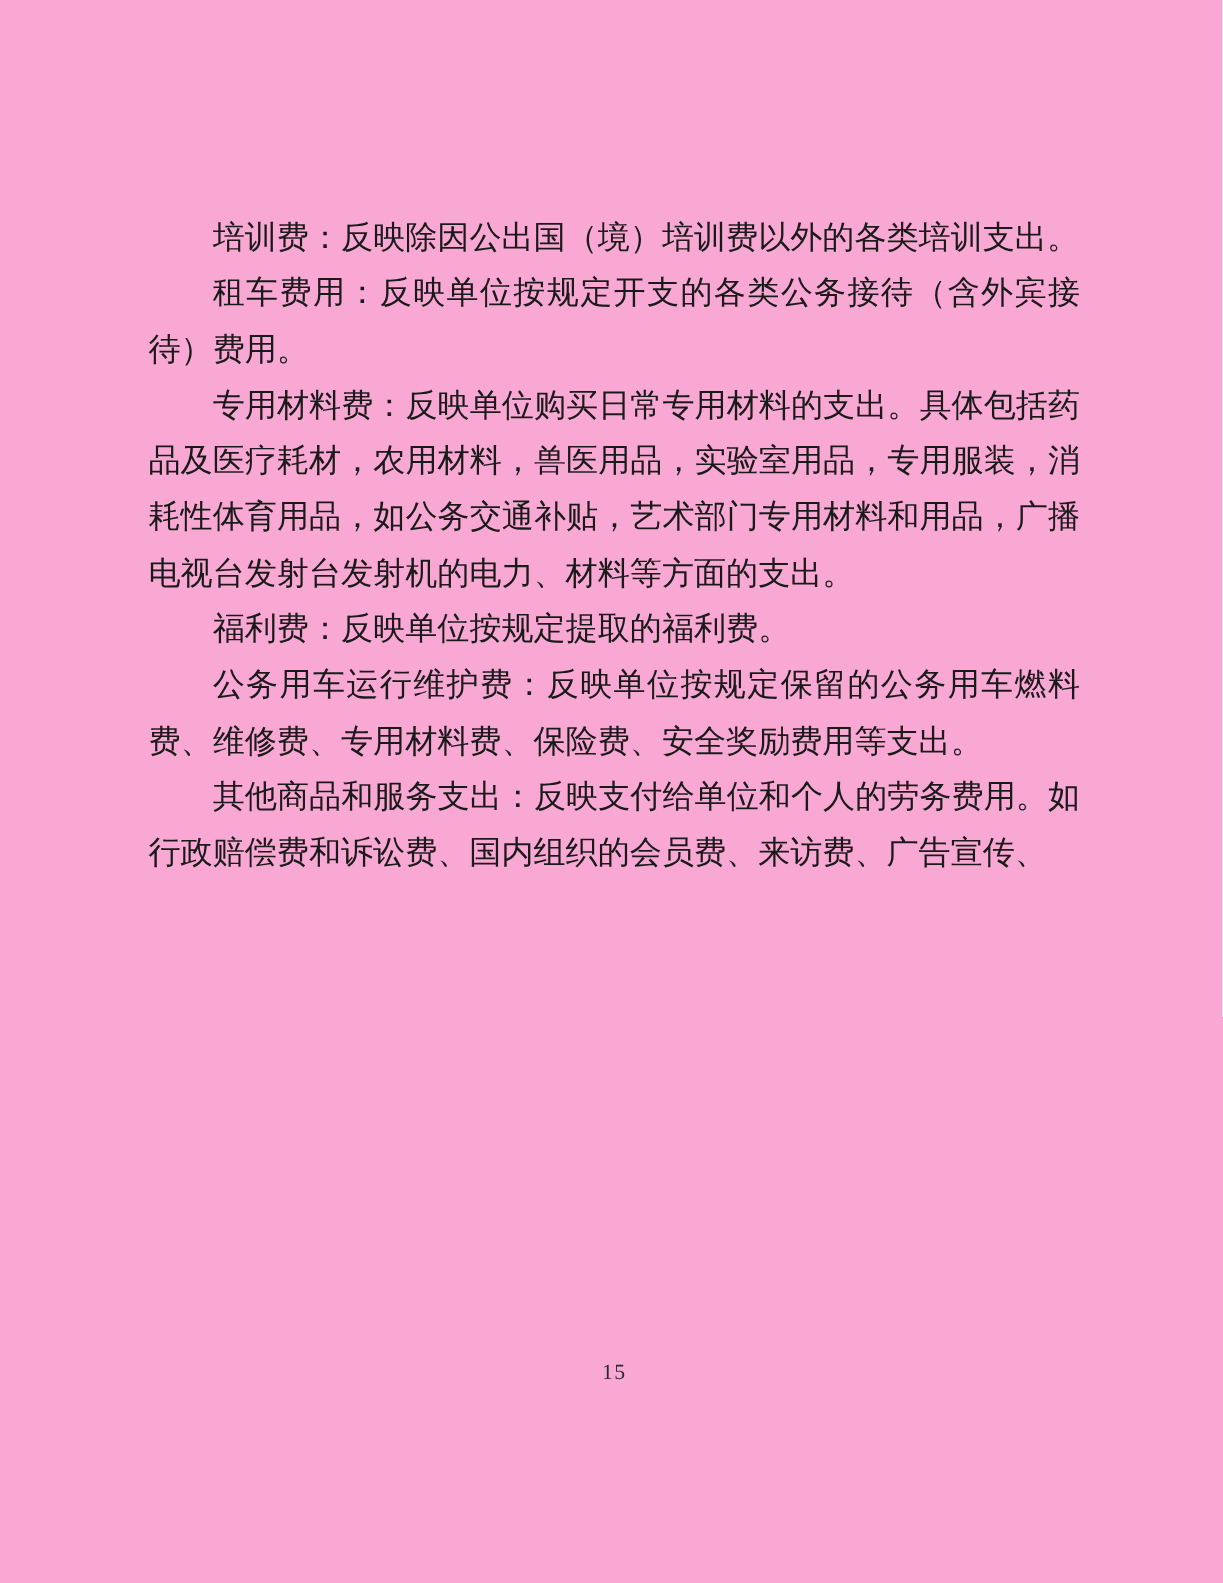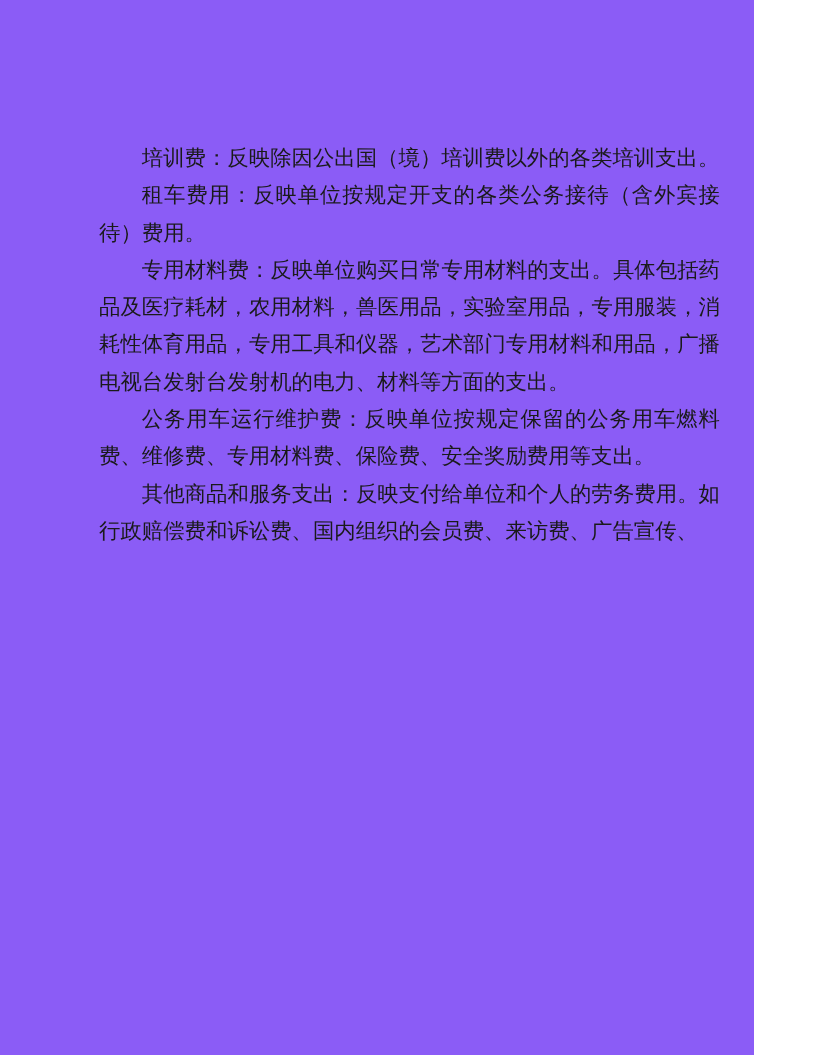--- a/index.html
+++ b/index.html
@@ -2,23 +2,23 @@
 <html><head>
 <meta charset="utf-8">
 <style>
   html, body {
     margin: 0;
     padding: 0;
     background: #ffffff;
   }
   .page {
     position: relative;
-    width: 754px;
+    width: 815px;
     height: 1055px;
-    background: #8b5cf6;
+    background: #f9a8d4;
     overflow: hidden;
     font-family: "Liberation Serif", "DejaVu Serif", serif;
   }
   .body-text {
     position: absolute;
     left: 99px;
     top: 140px;
     width: 621px;
     font-size: 21.4px;
     line-height: 37.3px;
@@ -43,17 +43,21 @@
     color: #2a2a2a;
   }
 </style>
 </head>
 <body>
 
 <div class="page">
   <div class="body-text">
     <p class="para">培训费：反映除因公出国（境）培训费以外的各类培训支出。</p>
     <p class="para">租车费用：反映单位按规定开支的各类公务接待（含外宾接待）费用。</p>
-    <p class="para">专用材料费：反映单位购买日常专用材料的支出。具体包括药品及医疗耗材，农用材料，兽医用品，实验室用品，专用服装，消耗性体育用品，专用工具和仪器，艺术部门专用材料和用品，广播电视台发射台发射机的电力、材料等方面的支出。</p>
+    <p class="para">专用材料费：反映单位购买日常专用材料的支出。具体包括药品及医疗耗材，农用材料，兽医用品，实验室用品，专用服装，消耗性体育用品，如公务交通补贴，艺术部门专用材料和用品，广播电视台发射台发射机的电力、材料等方面的支出。</p>
+    <p class="para">福利费：反映单位按规定提取的福利费。</p>
     <p class="para">公务用车运行维护费：反映单位按规定保留的公务用车燃料费、维修费、专用材料费、保险费、安全奖励费用等支出。</p>
     <p class="para">其他商品和服务支出：反映支付给单位和个人的劳务费用。如行政赔偿费和诉讼费、国内组织的会员费、来访费、广告宣传、</p>
+  </div>
+  <div class="footer">
+    <span>15</span>
   </div>
 </div>
 
 </body></html>

